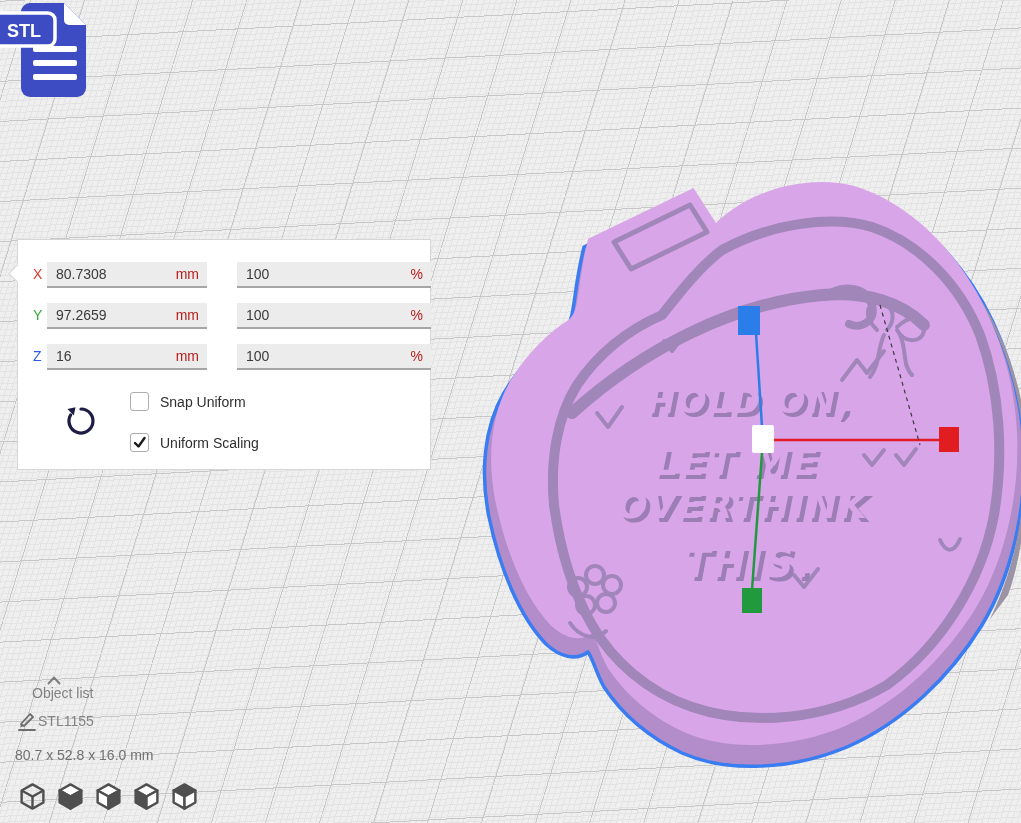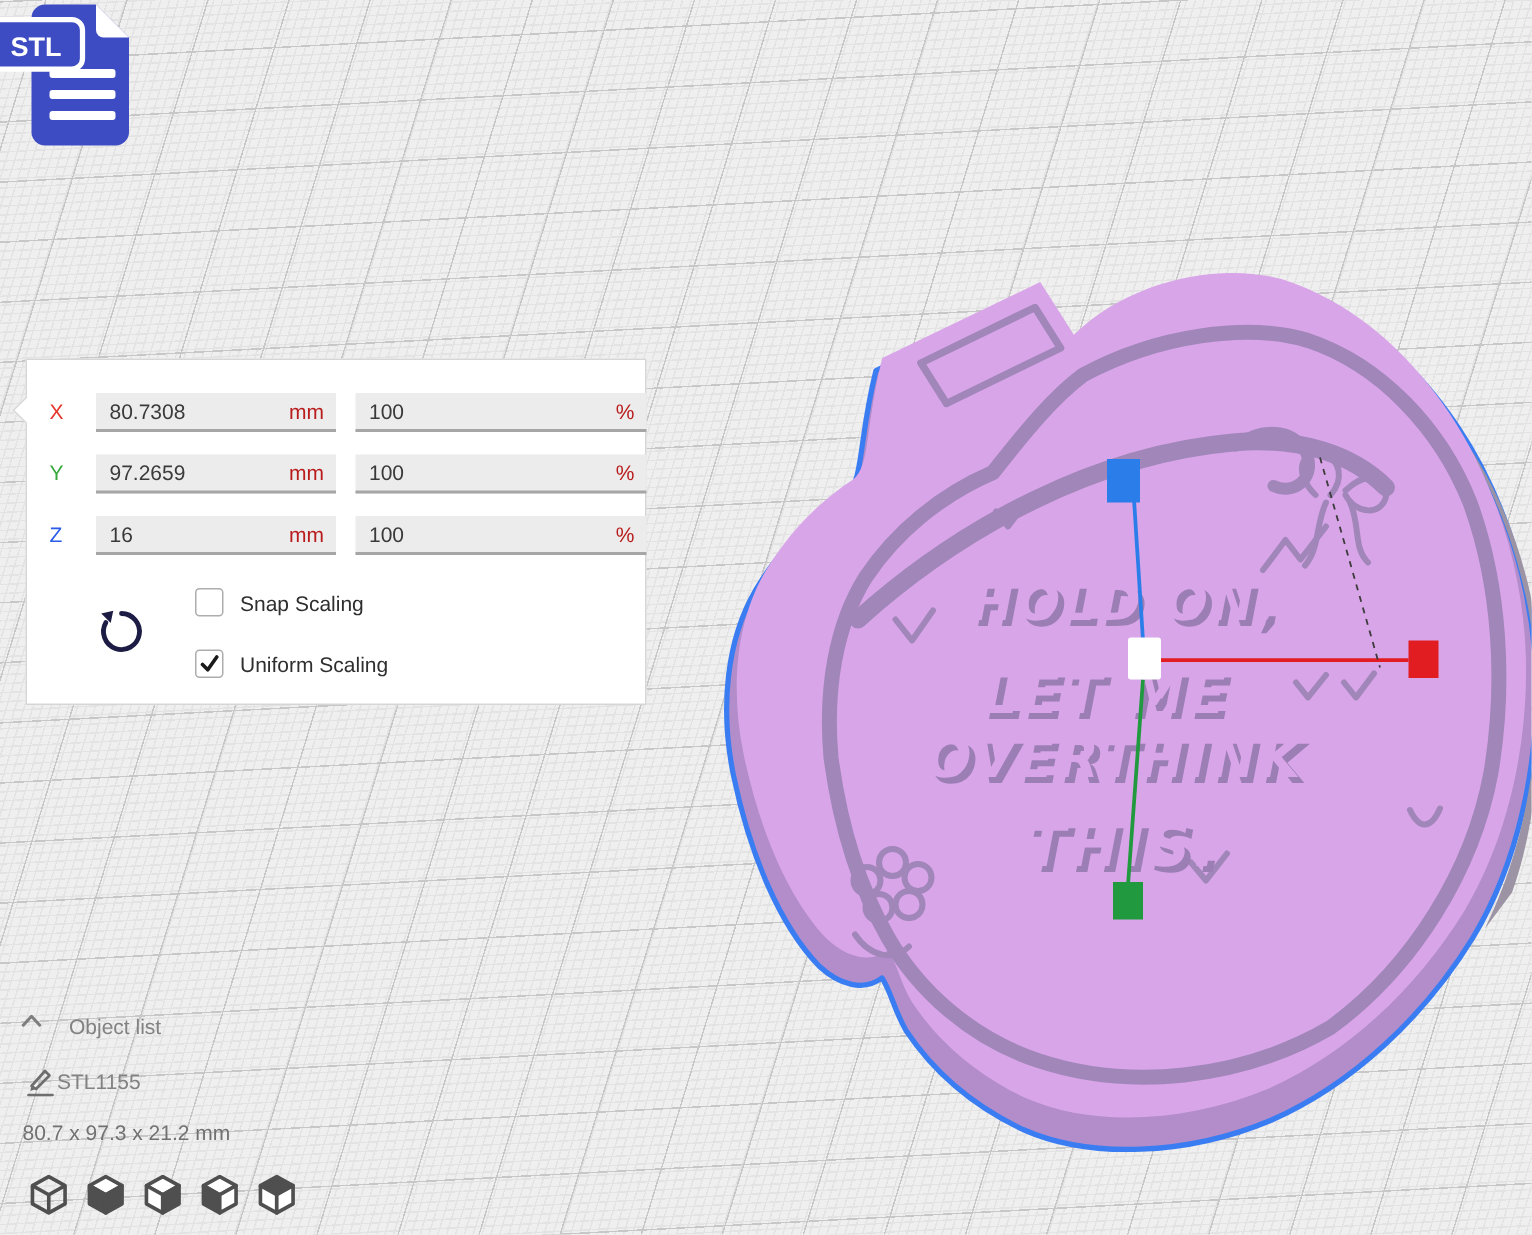--- a/index.html
+++ b/index.html
@@ -30,38 +30,38 @@
   }
   .panel-tail {
     position:absolute; left:-7px; top:27px; width:13px; height:13px; background:#fff;
     border-left:1px solid #d6d6d6; border-bottom:1px solid #d6d6d6;
     transform:rotate(45deg);
   }
   .axis-row { position:absolute; left:0; width:100%; height:26px; }
   .axis-row.r0 { top:22px; } .axis-row.r1 { top:63px; } .axis-row.r2 { top:104px; }
   .axis-label { position:absolute; left:15px; top:4px; font-size:14px; font-weight:400; }
   .field { position:absolute; top:0; height:26px; background:#ececec; border-bottom:2px solid #a6a6a6; }
-  .field.f-mm { left:46px; width:160px; }
+  .field.f-mm { left:29px; width:160px; }
   .field.f-pct { left:219px; width:194px; }
   .field input {
     width:100%; height:24px; border:none; background:transparent; outline:none;
     font-family:"Liberation Sans", sans-serif; font-size:14px; color:#3a3a3a; padding:0 34px 0 9px;
   }
   .unit { position:absolute; right:8px; top:4px; font-size:14px; color:#b91c1c; pointer-events:none; }
   .reset-btn { position:absolute; left:46px; top:164px; width:34px; height:34px; background:none; border:none; cursor:pointer; }
   .check-row { position:absolute; left:112px; height:19px; display:flex; align-items:center; }
   .check-row.c0 { top:152px; } .check-row.c1 { top:193px; }
   .checkbox {
     width:19px; height:19px; background:#fff; border:1px solid #adadad; border-radius:3px;
     display:inline-flex; align-items:center; justify-content:center; cursor:pointer;
   }
   .check-label { margin-left:11px; font-size:14px; color:#2f2f2f; }
 
   
-  .objlist-header { position:absolute; left:14px; top:676px; display:flex; cursor:pointer; }
+  .objlist-header { position:absolute; left:14px; top:676px; display:flex; align-items:center; cursor:pointer;flex-direction:column; }
   .objlist-title { margin-left:18px; font-size:14px; color:#828282; }
   .objlist-item { position:absolute; left:16px; top:710px; display:flex; align-items:center; cursor:pointer; }
   .objlist-item-label { font-size:14px; color:#828282; }
   .model-dims { position:absolute; left:15px; top:747px; font-size:14px; color:#717171; }
   .view-toolbar { position:absolute; left:18px; top:783px; display:flex; gap:9px; }
   .view-btn { width:29px; height:29px; background:none; border:none; padding:0; cursor:pointer; }
 
   
   .model-wrap { position:absolute; left:472px; top:155px; width:570px; height:625px; }
   .emboss-text { font-family:"DejaVu Sans", sans-serif; font-style:italic; font-weight:bold; letter-spacing:2px; }
@@ -235,21 +235,21 @@
 
   <button class="reset-btn">
     <svg width="34" height="34" viewBox="0 0 34 34">
       <path d="M 17 5 a 12 12 0 1 1 -10.4 6" fill="none" stroke="#1c1c44" stroke-width="3.2" stroke-linecap="round"></path>
       <path d="M 3.5 5 L 11.5 3.2 L 9.8 11.4 Z" fill="#1c1c44"></path>
     </svg>
   </button>
 
   <div class="check-row c0">
     <span class="checkbox"></span>
-    <span class="check-label">Snap Scaling</span>
+    <span class="check-label">Snap Uniform</span>
   </div>
   <div class="check-row c1">
     <span class="checkbox">
       <svg width="13" height="13" viewBox="0 0 13 13">
         <path d="M 2 7 L 5.5 10.5 L 11.5 2" fill="none" stroke="#1a1a1a" stroke-width="2.4" stroke-linecap="round" stroke-linejoin="round"></path>
       </svg>
     </span>
     <span class="check-label">Uniform Scaling</span>
   </div>
 </div>
@@ -263,21 +263,21 @@
 
 <div class="objlist-item">
   <svg width="22" height="22" viewBox="0 0 22 22">
     <path d="M 5 14 L 14 4 L 17 7 L 8 16 Z" fill="none" stroke="#6e6e6e" stroke-width="1.8" stroke-linejoin="round"></path>
     <path d="M 5 14 L 4.2 17.4 L 8 16 Z" fill="#6e6e6e"></path>
     <path d="M 3 20 H 19" stroke="#6e6e6e" stroke-width="1.8" stroke-linecap="round"></path>
   </svg>
   <span class="objlist-item-label">STL1155</span>
 </div>
 
-<div class="model-dims">80.7 x 97.3 x 21.2 mm</div>
+<div class="model-dims">80.7 x 52.8 x 16.0 mm</div>
 
 <div class="view-toolbar">
   <button class="view-btn" title="">
     <svg width="29" height="27" viewBox="0 0 24 22">
       <g stroke="#4f4f4f" stroke-width="2" stroke-linejoin="round" fill="#ffffff" fill-opacity="0">
         <path d="M 12 1 L 21 6 L 21 16 L 12 21 L 3 16 L 3 6 Z"></path>
         <path d="M 3 6 L 12 11 L 21 6"></path>
         <path d="M 12 11 L 12 21"></path>
       </g>
     </svg>

